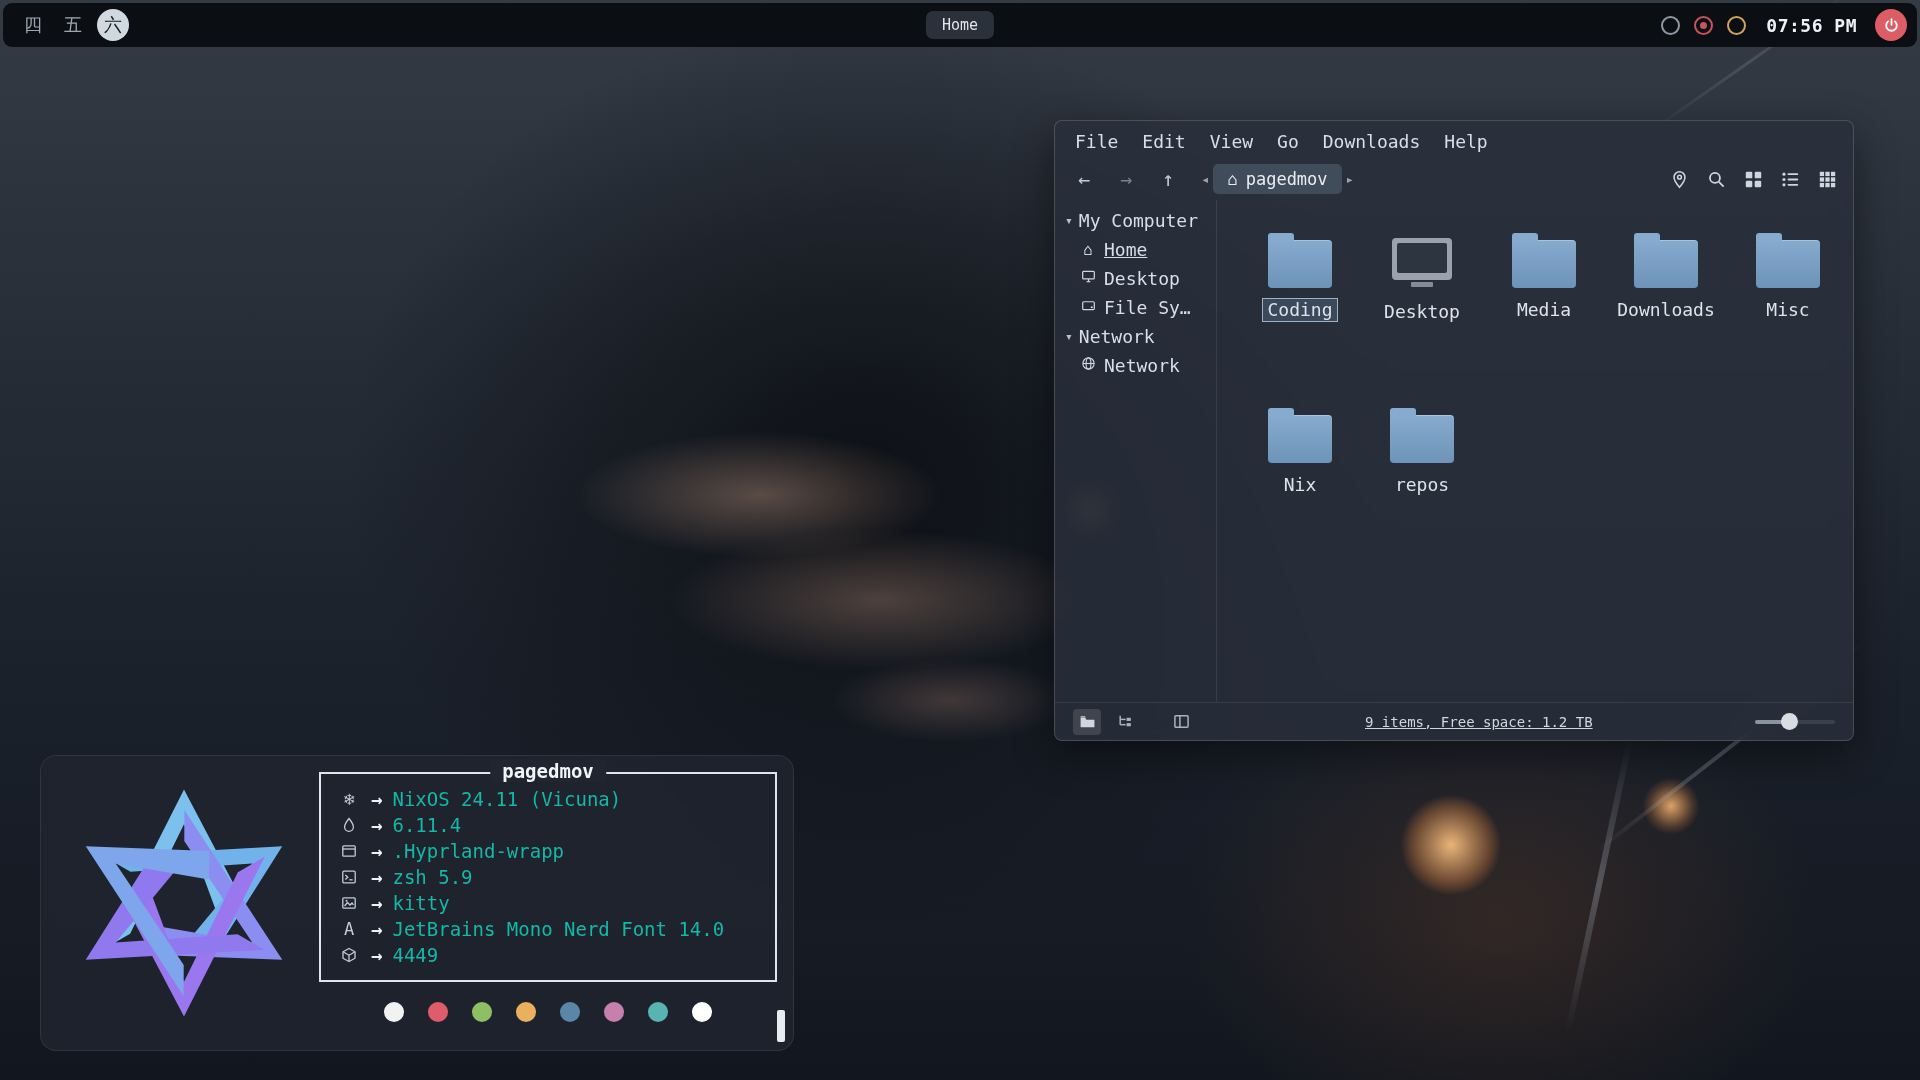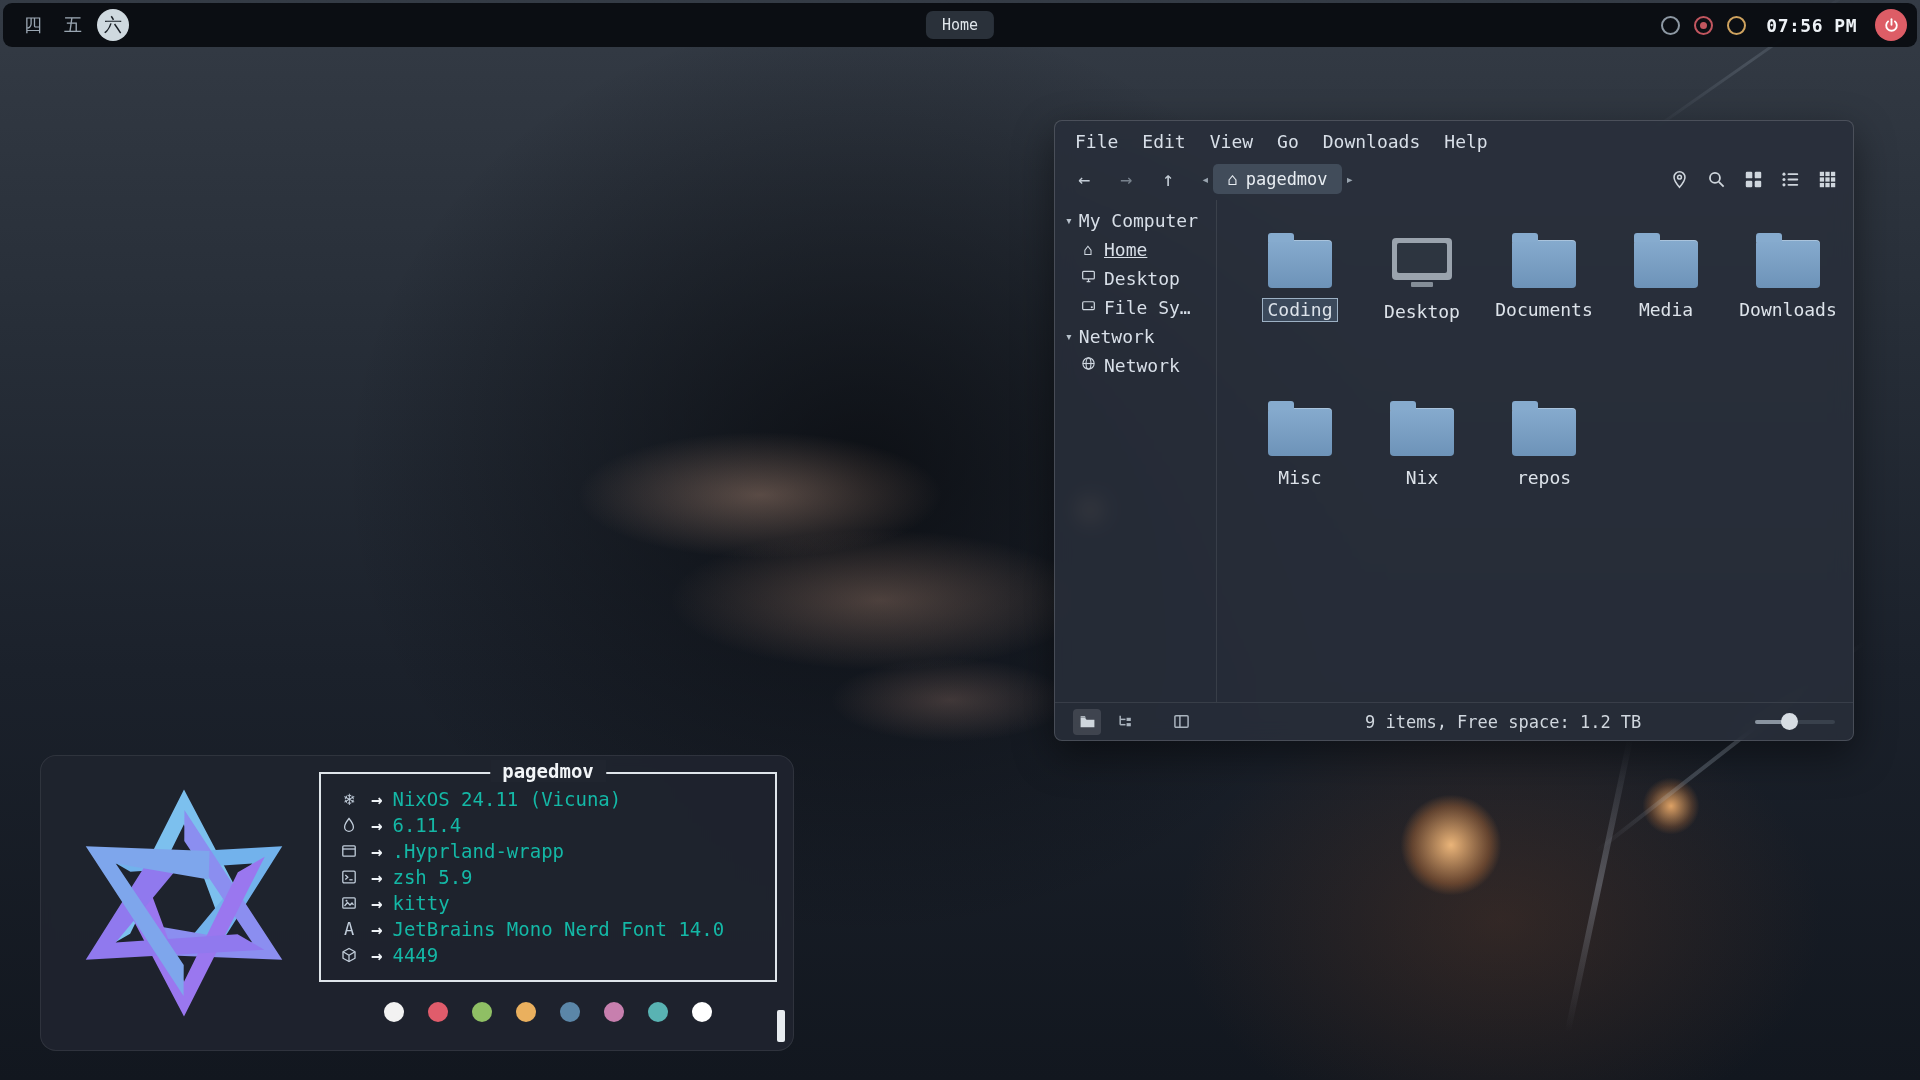--- a/index.html
+++ b/index.html
@@ -91,21 +91,21 @@
     border-right:1px solid rgba(255,255,255,.09);
   }
   .side-group { display:flex; align-items:center; gap:6px; padding:4px 0; }
   .side-item { display:flex; align-items:center; gap:7px; padding:4px 0 4px 14px; white-space:nowrap; overflow:hidden; }
   .side-item.selected .side-label { text-decoration:underline; }
   .side-glyph { font-size:16px; width:18px; text-align:center; color:#cfd7e0; }
   .expander { font-size:13px; color:#b8c2cc; }
   .fm-main { flex:1; position:relative; }
   .fm-grid {
     display:grid; grid-template-columns:repeat(5,122px);
-    padding:20px 0 0 22px; row-gap:16px;
+    padding:20px 0 0 22px; row-gap:23px;
   }
   .fm-item { width:122px; height:152px; display:flex; flex-direction:column; align-items:center; padding-top:12px; }
   .fm-label {
     margin-top:10px; font-size:18px; color:#dde3ea; text-align:center;
     line-height:22px; max-width:112px; word-break:break-all;
     padding:0 4px; border:1px solid transparent;
   }
   .fm-item.sel .fm-label { border:1px solid #9db1c4; background:rgba(110,145,180,.28); }
 
   .folder-icon { width:64px; height:48px; position:relative; margin-top:8px;
@@ -127,21 +127,21 @@
     border-top:12px solid #b9c1c9; border-left:12px solid transparent; transform:rotate(90deg); }
   .txtfile-lines { position:absolute; left:9px; right:9px; top:18px; height:26px;
     background:repeating-linear-gradient(180deg,#8d97a2 0 3px, transparent 3px 8px); }
 
   .fm-statusbar {
     height:38px; border-top:1px solid rgba(255,255,255,.09);
     display:flex; align-items:center; padding:0 18px; gap:10px;
   }
   .status-btn { width:28px; height:26px; display:flex; align-items:center; justify-content:center; border-radius:4px; }
   .status-btn.on { background:rgba(255,255,255,.12); }
-  .status-text { font-size:17px; color:#d0d7de; margin-left:160px; }
+  .status-text { font-size:14px; color:#d0d7de; margin-left:160px;text-decoration:underline; }
   .zoom-slider { margin-left:auto; width:80px; height:4px; background:#39414c; border-radius:2px; position:relative; }
   .zoom-fill { position:absolute; left:0; top:0; bottom:0; width:34px; background:#8a94a0; border-radius:2px; }
   .zoom-knob { position:absolute; left:26px; top:-7px; width:17px; height:17px; border-radius:50%; background:#d7dde3; }
 
   
   .fetch {
     position:absolute; left:40px; top:755px; width:754px; height:296px;
     background:rgba(31,36,46,.93);
     border:1px solid rgba(255,255,255,.08);
     border-radius:16px;
@@ -325,24 +325,20 @@
         <div class="fm-item">
           <div class="desktop-icon">
             <div class="screen">
                 <div class="panel"></div>
               </div>
               <div class="stand"></div>
           </div>
           <div class="fm-label">Desktop</div>
         </div>
 
-        <div class="fm-item">
-          <div class="folder-icon"></div>
-          <div class="fm-label">Documents</div>
-        </div>
 
         <div class="fm-item">
           <div class="folder-icon"></div>
           <div class="fm-label">Media</div>
         </div>
 
         <div class="fm-item">
           <div class="folder-icon"></div>
           <div class="fm-label">Downloads</div>
         </div>

